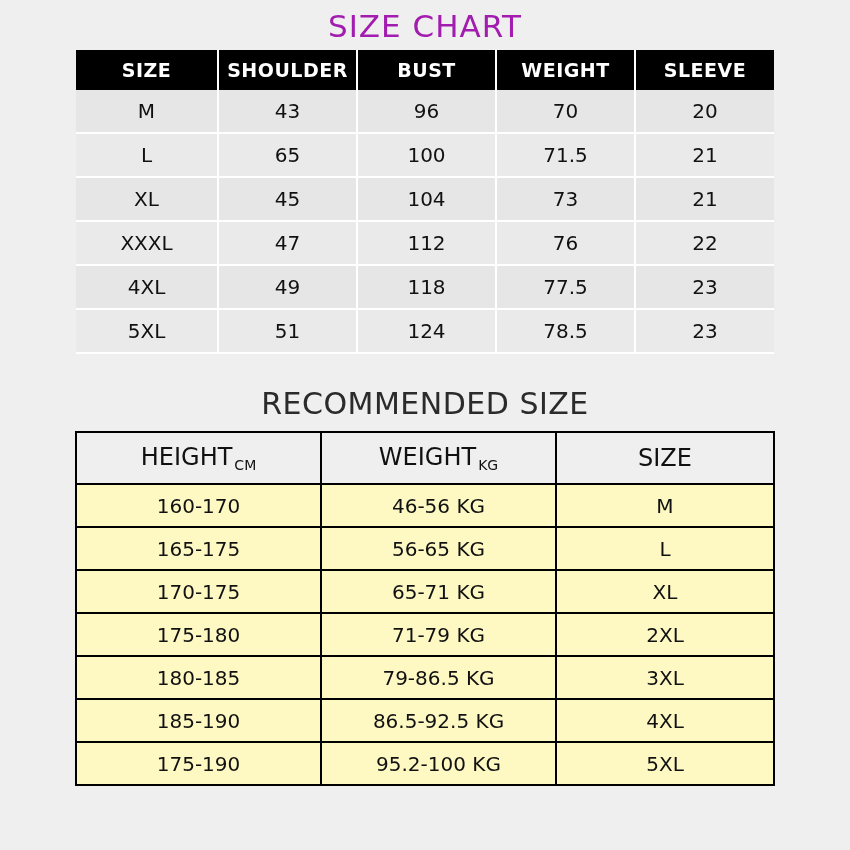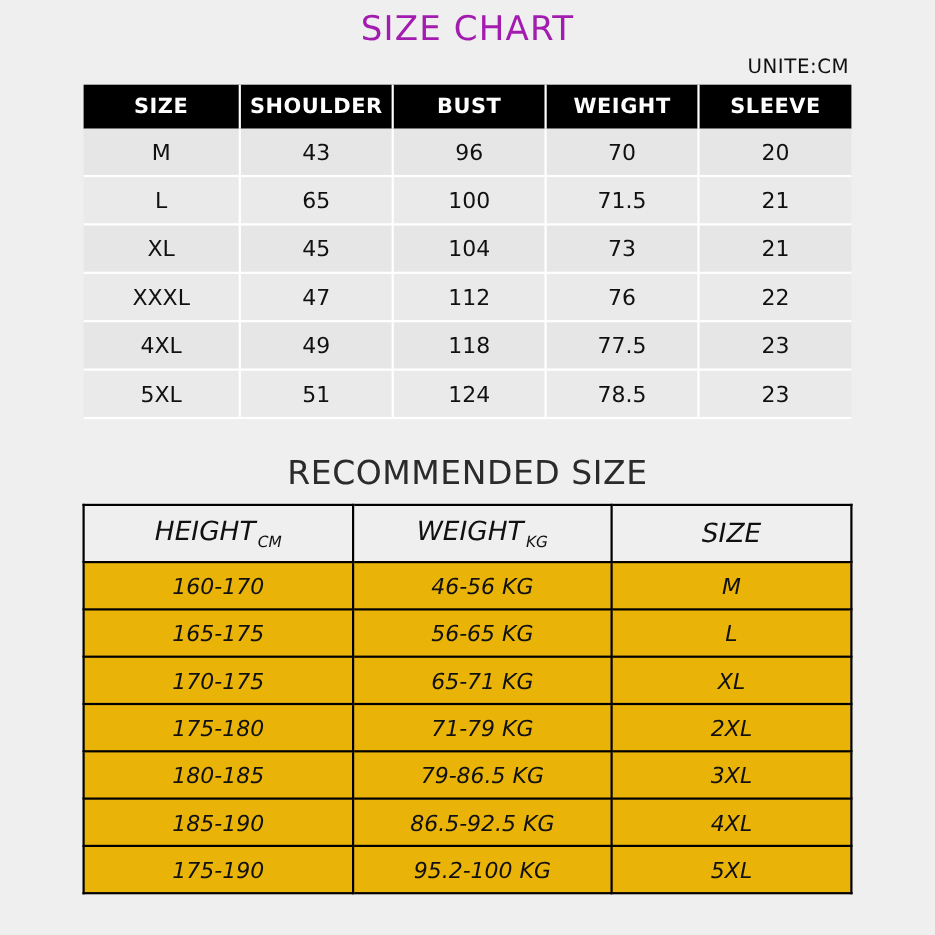--- a/index.html
+++ b/index.html
@@ -81,54 +81,52 @@
     color: #2b2b2b;
     margin-top: 32px;
     letter-spacing: 0.5px;
   }
   .rec-table {
     width: 698px;
     margin: 10px auto 0 auto;
     border-collapse: collapse;
     table-layout: fixed;
     border: 2px solid #be185d;
-    font-style: italic;
   }
   .rec-table col.r1 { width: 245px; }
   .rec-table col.r2 { width: 235px; }
   .rec-table col.r3 { width: 218px; }
   .rec-table th {
     border: 2px solid #000;
     height: 48px;
     font-size: 24px;
     font-weight: normal;
     color: #111;
     background: #efefef;
   }
   .rec-table td {
     border: 2px solid #000;
     height: 39px;
     font-size: 20px;
     text-align: center;
     color: #111;
-    background: #eab308;
+    background: #fef9c3;
   }
   .unit-sub {
     font-size: 14px;
     vertical-align: sub;
     margin-left: 2px;
   }
 </style>
 </head>
 <body>
 
 <div class="page">
 
   <div class="title">SIZE CHART</div>
-  <div class="unite">UNITE:CM</div>
 
   <table class="size-table">
     <colgroup>
       <col class="c1">
         <col class="c2">
         <col class="c3">
         <col class="c4">
         <col class="c5">
     </colgroup>
     <thead>

